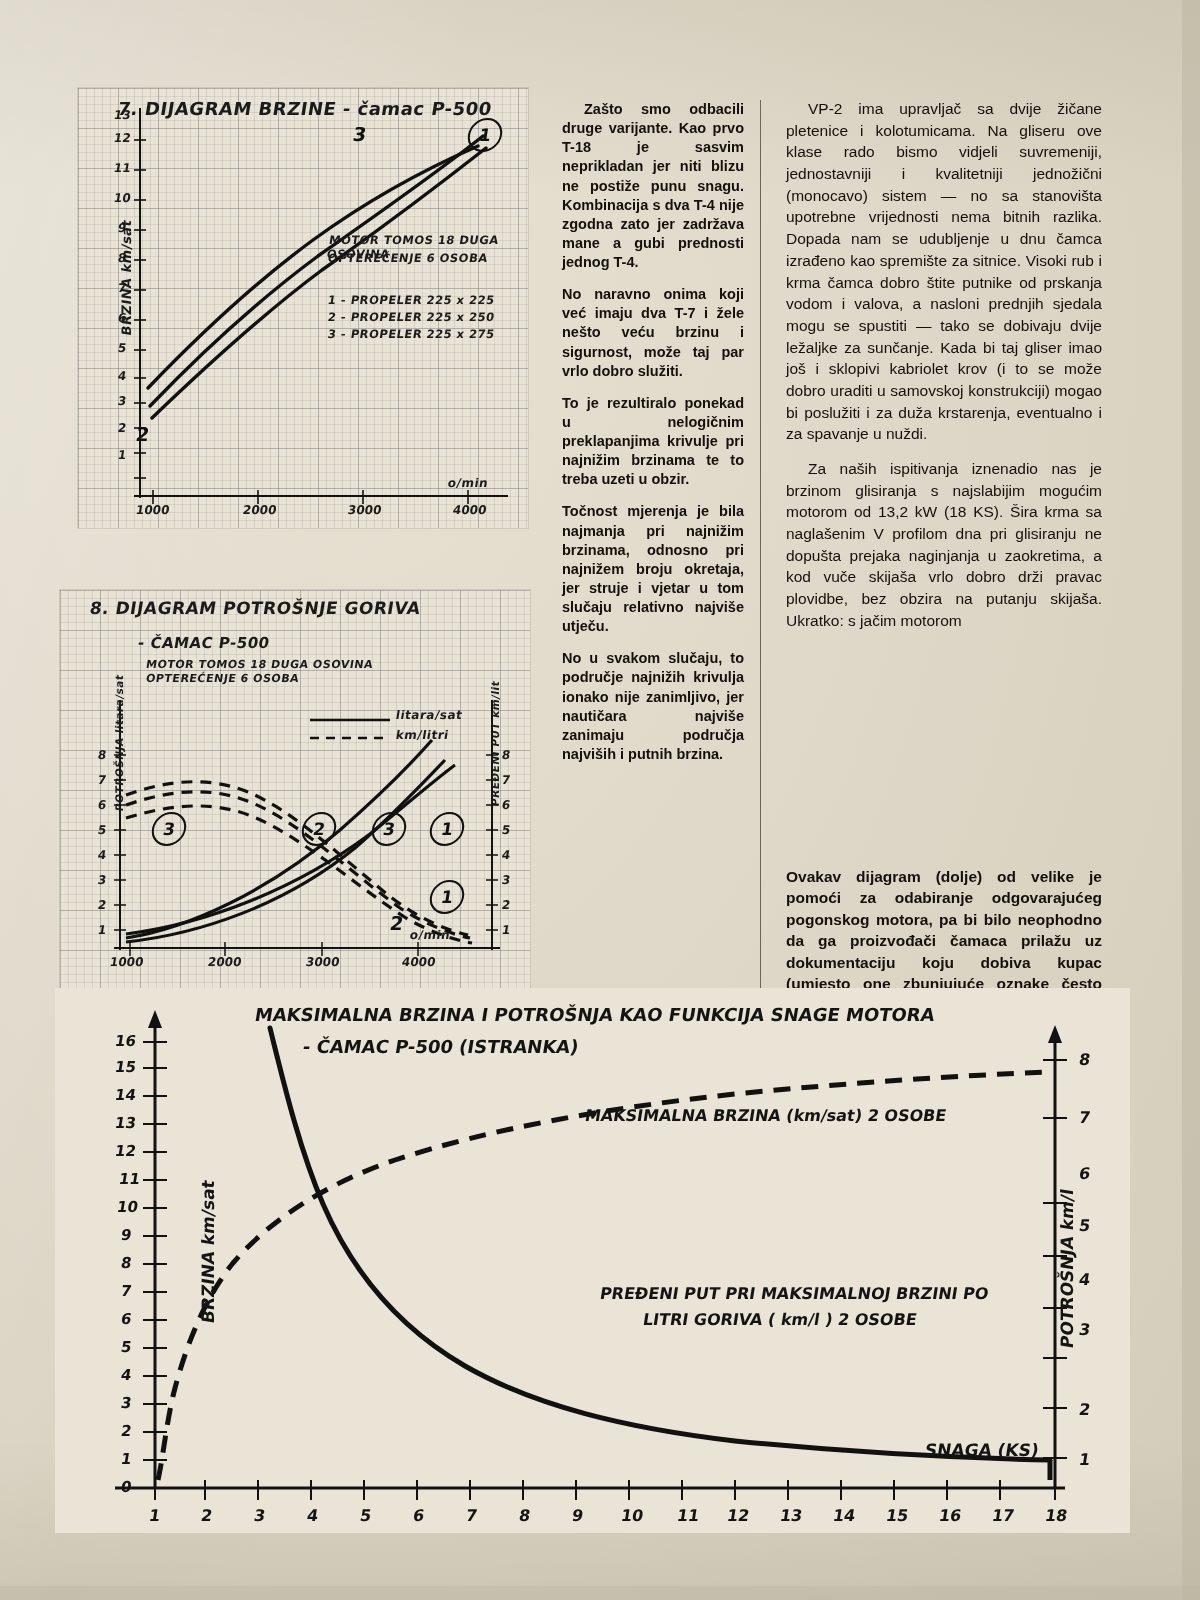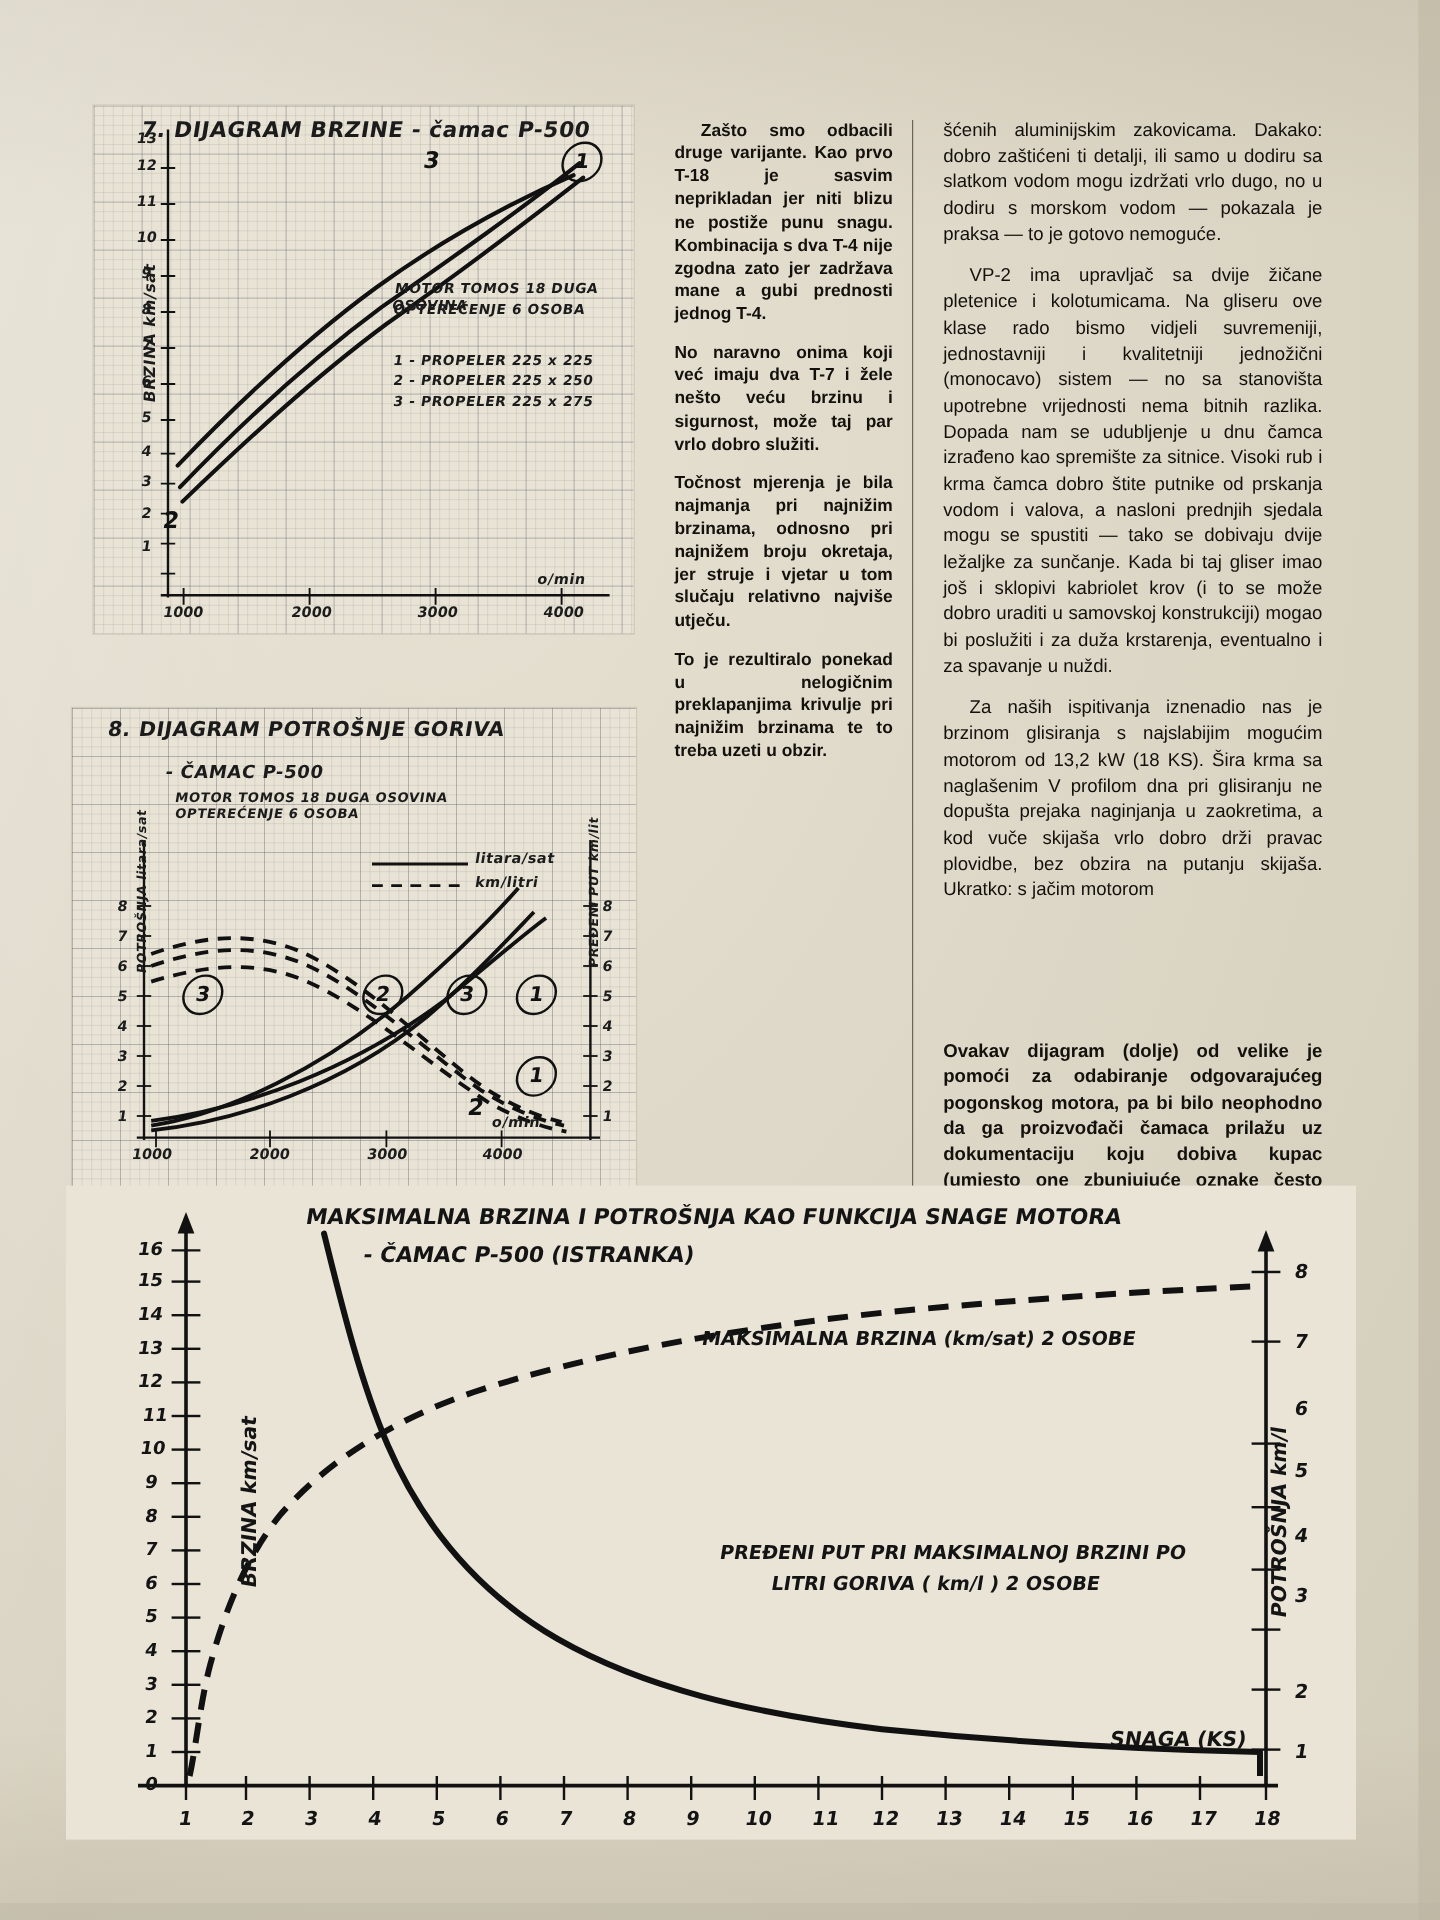--- a/index.html
+++ b/index.html
@@ -252,28 +252,28 @@
 
     <div class="tick" style="left:50px;top:365px;">1000</div>
     <div class="tick" style="left:148px;top:365px;">2000</div>
     <div class="tick" style="left:246px;top:365px;">3000</div>
     <div class="tick" style="left:342px;top:365px;">4000</div>
   </div>
 
   <div class="col col1" id="col1" style="left:562px;top:100px;width:182px;">
     <p class="indent">Zašto smo odbacili druge varijante. Kao prvo T-18 je sasvim neprikladan jer niti blizu ne postiže punu snagu. Kombinacija s dva T-4 nije zgodna zato jer zadržava mane a gubi prednosti jednog T-4.</p>
     <p>No naravno onima koji već imaju dva T-7 i žele nešto veću brzinu i sigurnost, može taj par vrlo dobro služiti.</p>
+    <p>To je rezultiralo ponekad u nelogičnim preklapanjima krivulje pri najnižim brzinama te to treba uzeti u obzir.</p>
     <p>Točnost mjerenja je bila najmanja pri najnižim brzinama, odnosno pri najnižem broju okretaja, jer struje i vjetar u tom slučaju relativno najviše utječu.</p>
-    <p>To je rezultiralo ponekad u nelogičnim preklapanjima krivulje pri najnižim brzinama te to treba uzeti u obzir.</p>
+    <p>No u svakom slučaju, to područje najnižih krivulja ionako nije zanimljivo, jer nautičara najviše zanimaju područja najviših i putnih brzina.</p>
   </div>
 
   <div class="vrule" style="left:760px;top:100px;height:890px;"></div>
 
   <div class="col col2" id="col2" style="left:786px;top:98px;width:316px;">
-    <p>šćenih aluminijskim zakovicama. Dakako: dobro zaštićeni ti detalji, ili samo u dodiru sa slatkom vodom mogu izdržati vrlo dugo, no u dodiru s morskom vodom — pokazala je praksa — to je gotovo nemoguće.</p>
     <p class="indent">VP-2 ima upravljač sa dvije žičane pletenice i kolotumicama. Na gliseru ove klase rado bismo vidjeli suvremeniji, jednostavniji i kvalitetniji jednožični (monocavo) sistem — no sa stanovišta upotrebne vrijednosti nema bitnih razlika. Dopada nam se udubljenje u dnu čamca izrađeno kao spremište za sitnice. Visoki rub i krma čamca dobro štite putnike od prskanja vodom i valova, a nasloni prednjih sjedala mogu se spustiti — tako se dobivaju dvije ležaljke za sunčanje. Kada bi taj gliser imao još i sklopivi kabriolet krov (i to se može dobro uraditi u samovskoj konstrukciji) mogao bi poslužiti i za duža krstarenja, eventualno i za spavanje u nuždi.</p>
     <p class="indent">Za naših ispitivanja iznenadio nas je brzinom glisiranja s najslabijim mogućim motorom od 13,2 kW (18 KS). Šira krma sa naglašenim V profilom dna pri glisiranju ne dopušta prejaka naginjanja u zaokretima, a kod vuče skijaša vrlo dobro drži pravac plovidbe, bez obzira na putanju skijaša. Ukratko: s jačim motorom</p>
   </div>
 
   <div class="callout" style="left:786px;top:866px;width:316px;">Ovakav dijagram (dolje) od velike je pomoći za odabiranje odgovarajućeg pogonskog motora, pa bi bilo neophodno da ga proizvođači čamaca prilažu uz dokumentaciju koju dobiva kupac (umjesto one zbunjujuće oznake često vrlo širokog raspona snage kao npr. »od 3 do 18 KS«).</div>
 
   <div id="chart3" style="left:55px;top:988px;width:1075px;height:545px;">
 
     <svg width="1075" height="545" viewBox="0 0 1075 545" style="position:absolute;left:0;top:0;">
 

